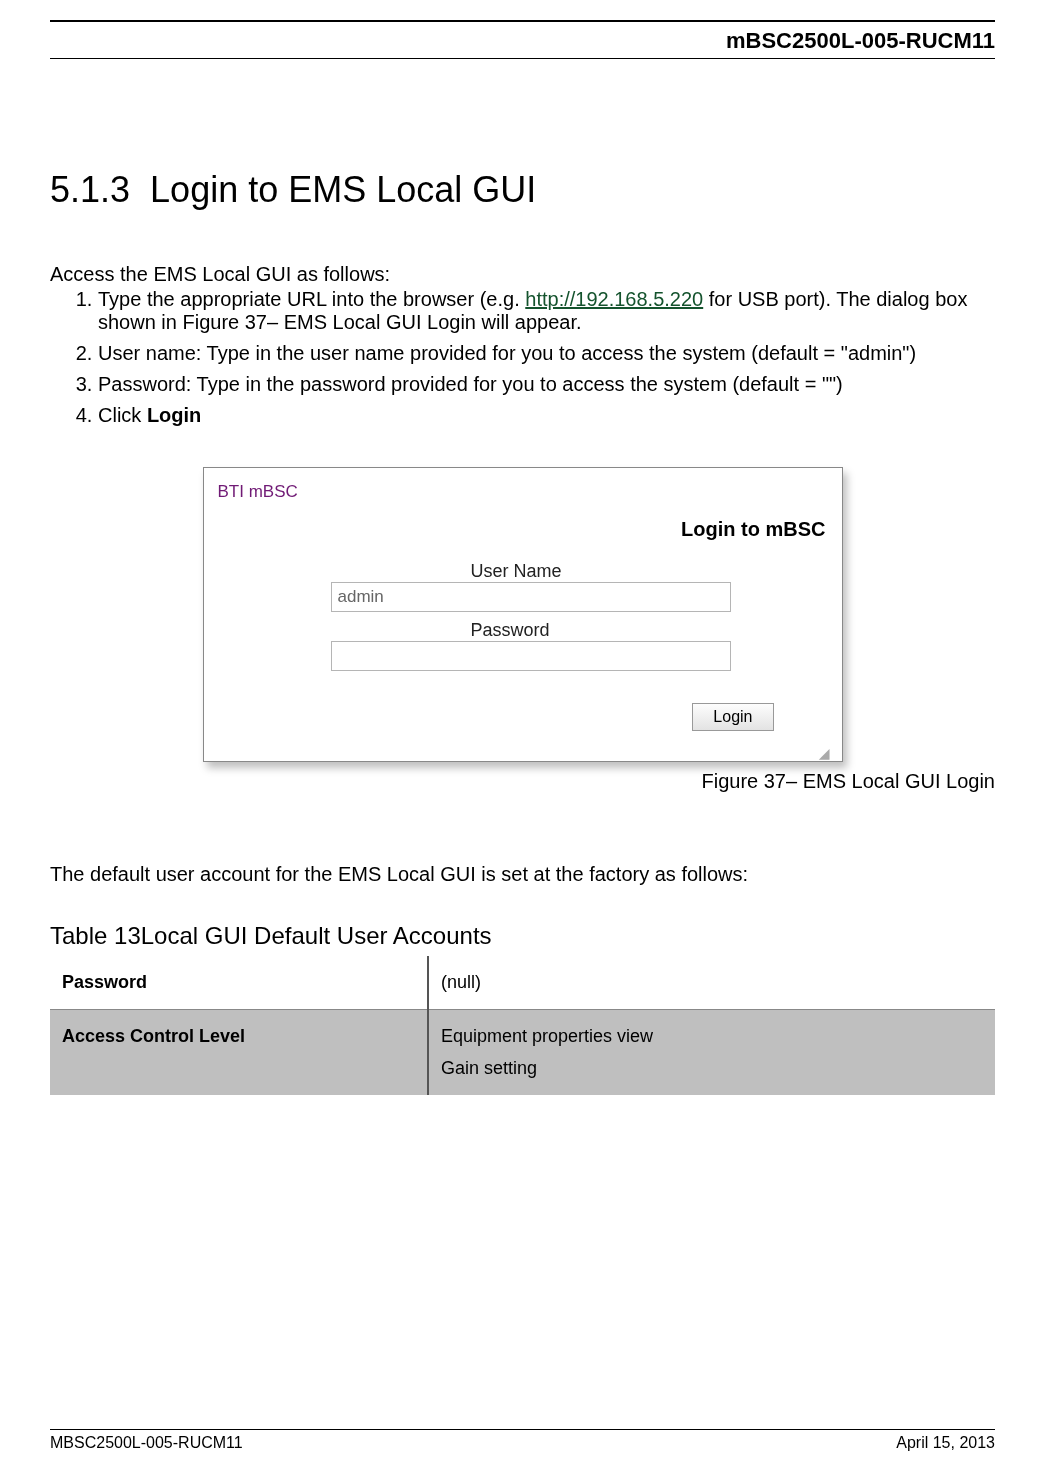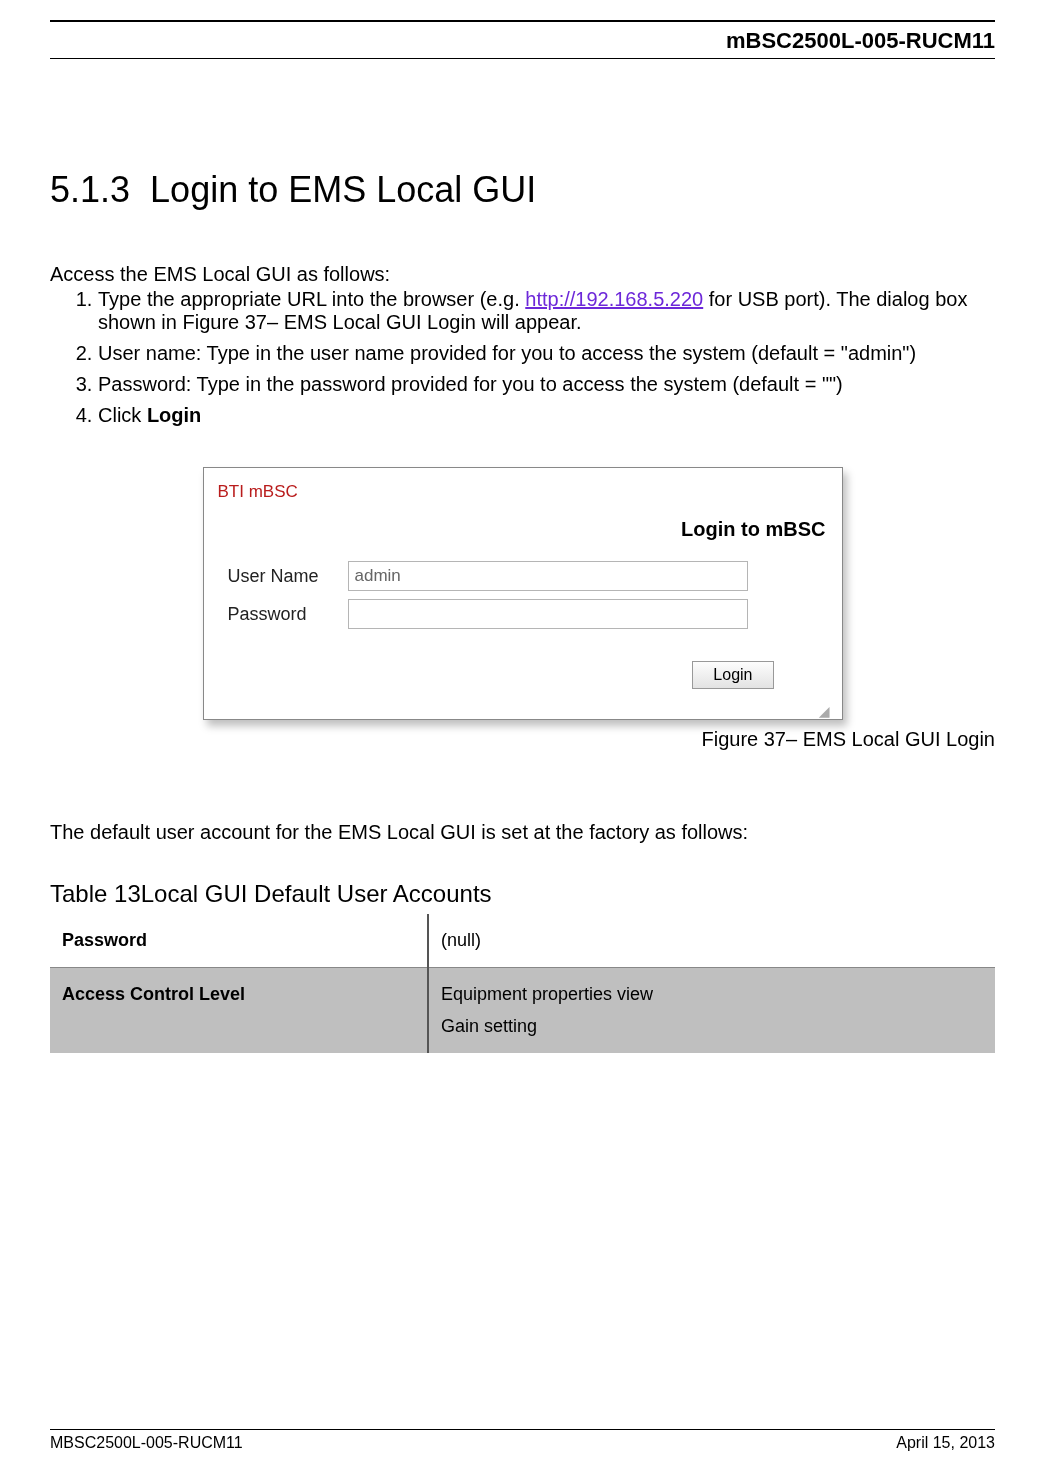--- a/index.html
+++ b/index.html
@@ -26,52 +26,53 @@
       margin-top: 110px;
       margin-bottom: 50px;
     }
     .body-text {
       font-size: 20px;
       line-height: 1.35;
     }
     .intro { }
     ol.steps { list-style: decimal; padding-left: 48px; }
     ol.steps li { margin-bottom: 8px; font-size: 20px; }
-    .link { color: #6d28d9; text-decoration: underline; }
+    .link { color: #14532d; text-decoration: underline; }
     .uline { }
     .bold { font-weight: bold; }
 
     .dialog-container {
       display: flex;
       justify-content: center;
       margin-top: 40px;
       margin-bottom: 8px;
     }
     .dialog {
       width: 640px;
       border: 1px solid #888;
       background: #fff;
       box-shadow: 4px 6px 8px rgba(0,0,0,0.25);
       padding: 10px 8px 0 8px;
     }
     .dialog-title {
       font-size: 17px;
       padding: 4px 6px 10px 6px;
-      color: #b91c1c;
+      color: #701a75;
     }
     .dialog-heading {
       font-size: 20px;
       font-weight: bold;
       padding: 6px 8px 16px 16px;
       text-align: right;
     }
     .form-row {
       display: flex;
       align-items: center;
       margin: 4px 0 8px 16px;
+      flex-direction: column;
     }
     .form-label {
       width: 120px;
       font-size: 18px;
       color: #222;
     }
     .form-input {
       width: 400px;
       font-size: 17px;
       padding: 4px 6px;

